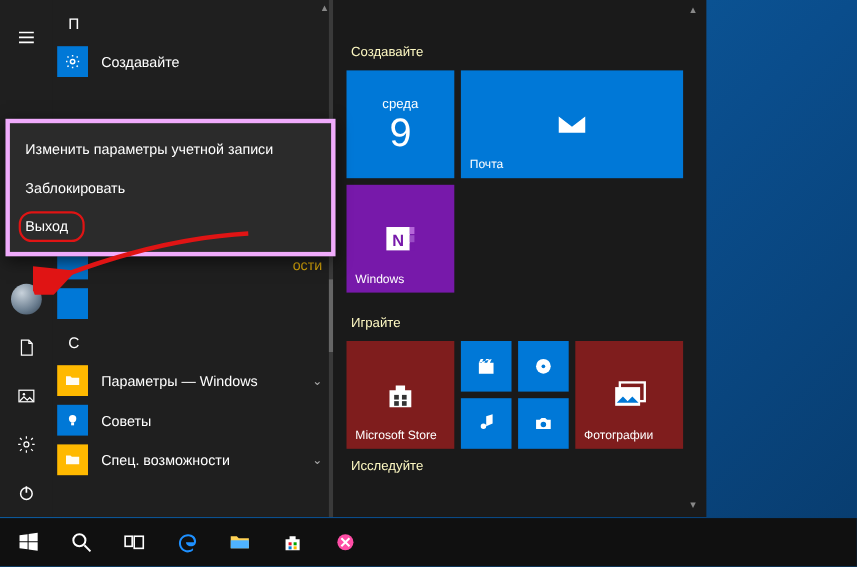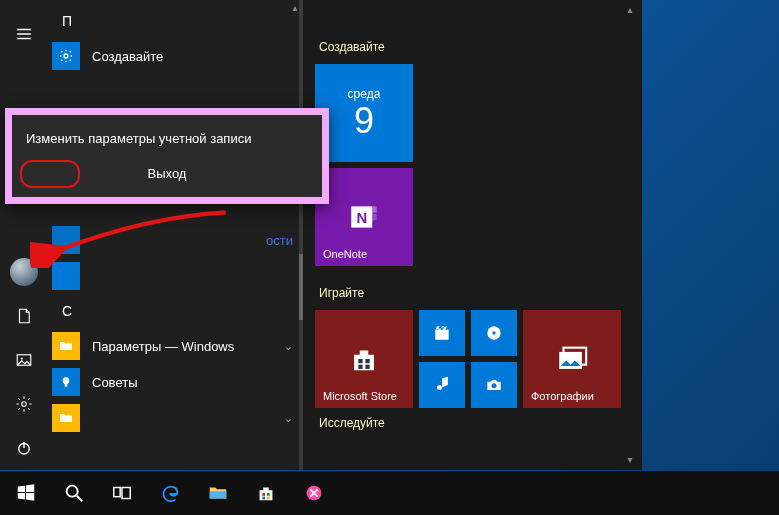--- a/index.html
+++ b/index.html
@@ -122,35 +122,34 @@
   .tile.small svg { width: 20px; height: 20px; }
   .smalls-grid {
     width: 98px; height: 98px;
     display: flex; flex-wrap: wrap; gap: 6px;
   }
 
   
   .user-menu {
     position: absolute;
     left: 5px; top: 108px;
-    width: 324px;
+    width: 300px;
     background: #2b2b2b;
     box-shadow: 0 4px 14px rgba(0,0,0,0.6);
     padding: 6px 0;
     z-index: 50;
-    border: 7px solid #f0abfc;
+    border: 4px solid #f0abfc;
   }
   .user-menu-item {
     padding: 10px 14px;
     font-size: 13px;
     color: #fff;
   }
   .user-menu-item.highlight {
     position: relative;
-    text-align: center;
   }
   .user-menu-item.highlight::after {
     content: '';
     position: absolute;
     left: 8px; top: 4px; right: auto;
     width: 56px; height: 24px;
     border: 2px solid #e01414;
     border-radius: 12px;
     pointer-events: none;
   }
@@ -240,21 +239,21 @@
               <path fill="none" stroke="#fff" stroke-width="2" d="M12 3v2M12 19v2M3 12h2M19 12h2M5 5l1.5 1.5M17.5 17.5L19 19M5 19l1.5-1.5M17.5 6.5L19 5"></path>
             </svg>
         </div>
         <span>Создавайте</span>
       </div>
 
       <div style="height:148px"></div>
 
       <div class="app-item" style="opacity:.9">
         <div class="app-icon"></div>
-        <span style="margin-left:auto;color:#3b82f6;font-size:13px">ости</span>
+        <span style="margin-left:auto;color:#eab308;font-size:13px">ости</span>
       </div>
       <div class="app-item">
         <div class="app-icon"></div>
         <span style="visibility:hidden">Почта</span>
       </div>
 
       <div class="letter-header">С</div>
 
       <div class="app-item">
         <div class="app-icon folder">
@@ -276,51 +275,58 @@
         <span>Советы</span>
       </div>
 
 
       <div class="app-item">
         <div class="app-icon folder">
           <svg viewBox="0 0 24 24">
               <path d="M3 6h6l2 2h10v10H3z" fill="#fff" opacity=".95"></path>
             </svg>
         </div>
+        <span>Спец. возможности</span>
         <span class="chev">⌄</span>
       </div>
 
     </div>
     <div class="applist-scroll">
       <div class="thumb" style="top:54%;height:14%"></div>
     </div>
   </div>
 
   <div class="tiles">
     <div class="arrow-up">▴</div>
 
     <div class="group-label">Создавайте</div>
 
     <div class="tile-row">
       <div class="tile medium" style="background:#0078d7">
         <div class="center-small">среда</div>
         <div class="center-big">9</div>
+      </div>
+      <div class="tile wide" style="background:#0078d7">
+        <svg viewBox="0 0 24 24">
+            <path d="M3 6h18v12H3z M3 6l9 7 9-7" fill="#fff" stroke="#0078d7" stroke-width="1"></path>
+          </svg>
+        <div class="caption">Почта</div>
       </div>
     </div>
 
     <div class="tile-row">
       <div class="tile medium" style="background:#7719aa">
         <svg viewBox="0 0 32 32">
             <rect x="4" y="6" width="20" height="20" fill="#fff"></rect>
             <text x="14" y="22" font-size="14" font-weight="700" fill="#7719aa" text-anchor="middle">N</text>
             <rect x="24" y="6" width="4" height="6" fill="#b566d9"></rect>
             <rect x="24" y="13" width="4" height="6" fill="#9a4cc5"></rect>
             <rect x="24" y="20" width="4" height="6" fill="#7719aa"></rect>
           </svg>
-        <div class="caption">OneNote</div>
+        <div class="caption">Windows</div>
       </div>
     </div>
 
     <div class="group-label">Играйте</div>
 
     <div class="tile-row">
       <div class="tile medium" style="background:#7f1d1d">
         <svg viewBox="0 0 24 24">
             <path d="M5 9h14v11H5z M9 9V6h6v3" fill="#fff"></path>
             <rect x="8" y="12" width="3" height="3" fill="#333"></rect>
@@ -366,20 +372,21 @@
 
     <div class="group-label" style="margin-top:8px">Исследуйте</div>
 
     <div class="arrow-down">▾</div>
   </div>
 
 </div>
 
 <div class="user-menu">
   <div class="user-menu-item">Изменить параметры учетной записи</div>
+  <div class="user-menu-item">Заблокировать</div>
   <div class="user-menu-item highlight">Выход</div>
 </div>
 
 <svg class="arrow-annot" viewBox="0 0 220 70">
   <defs>
     <marker id="ahead" markerWidth="12" markerHeight="12" refX="2" refY="5" orient="auto">
       <path d="M10 0 L0 5 L10 10 z" fill="#e01414"></path>
     </marker>
   </defs>
   <path d="M 210 5 Q 120 10, 18 48" stroke="#e01414" stroke-width="5" fill="none" marker-end="url(#ahead)"></path>

